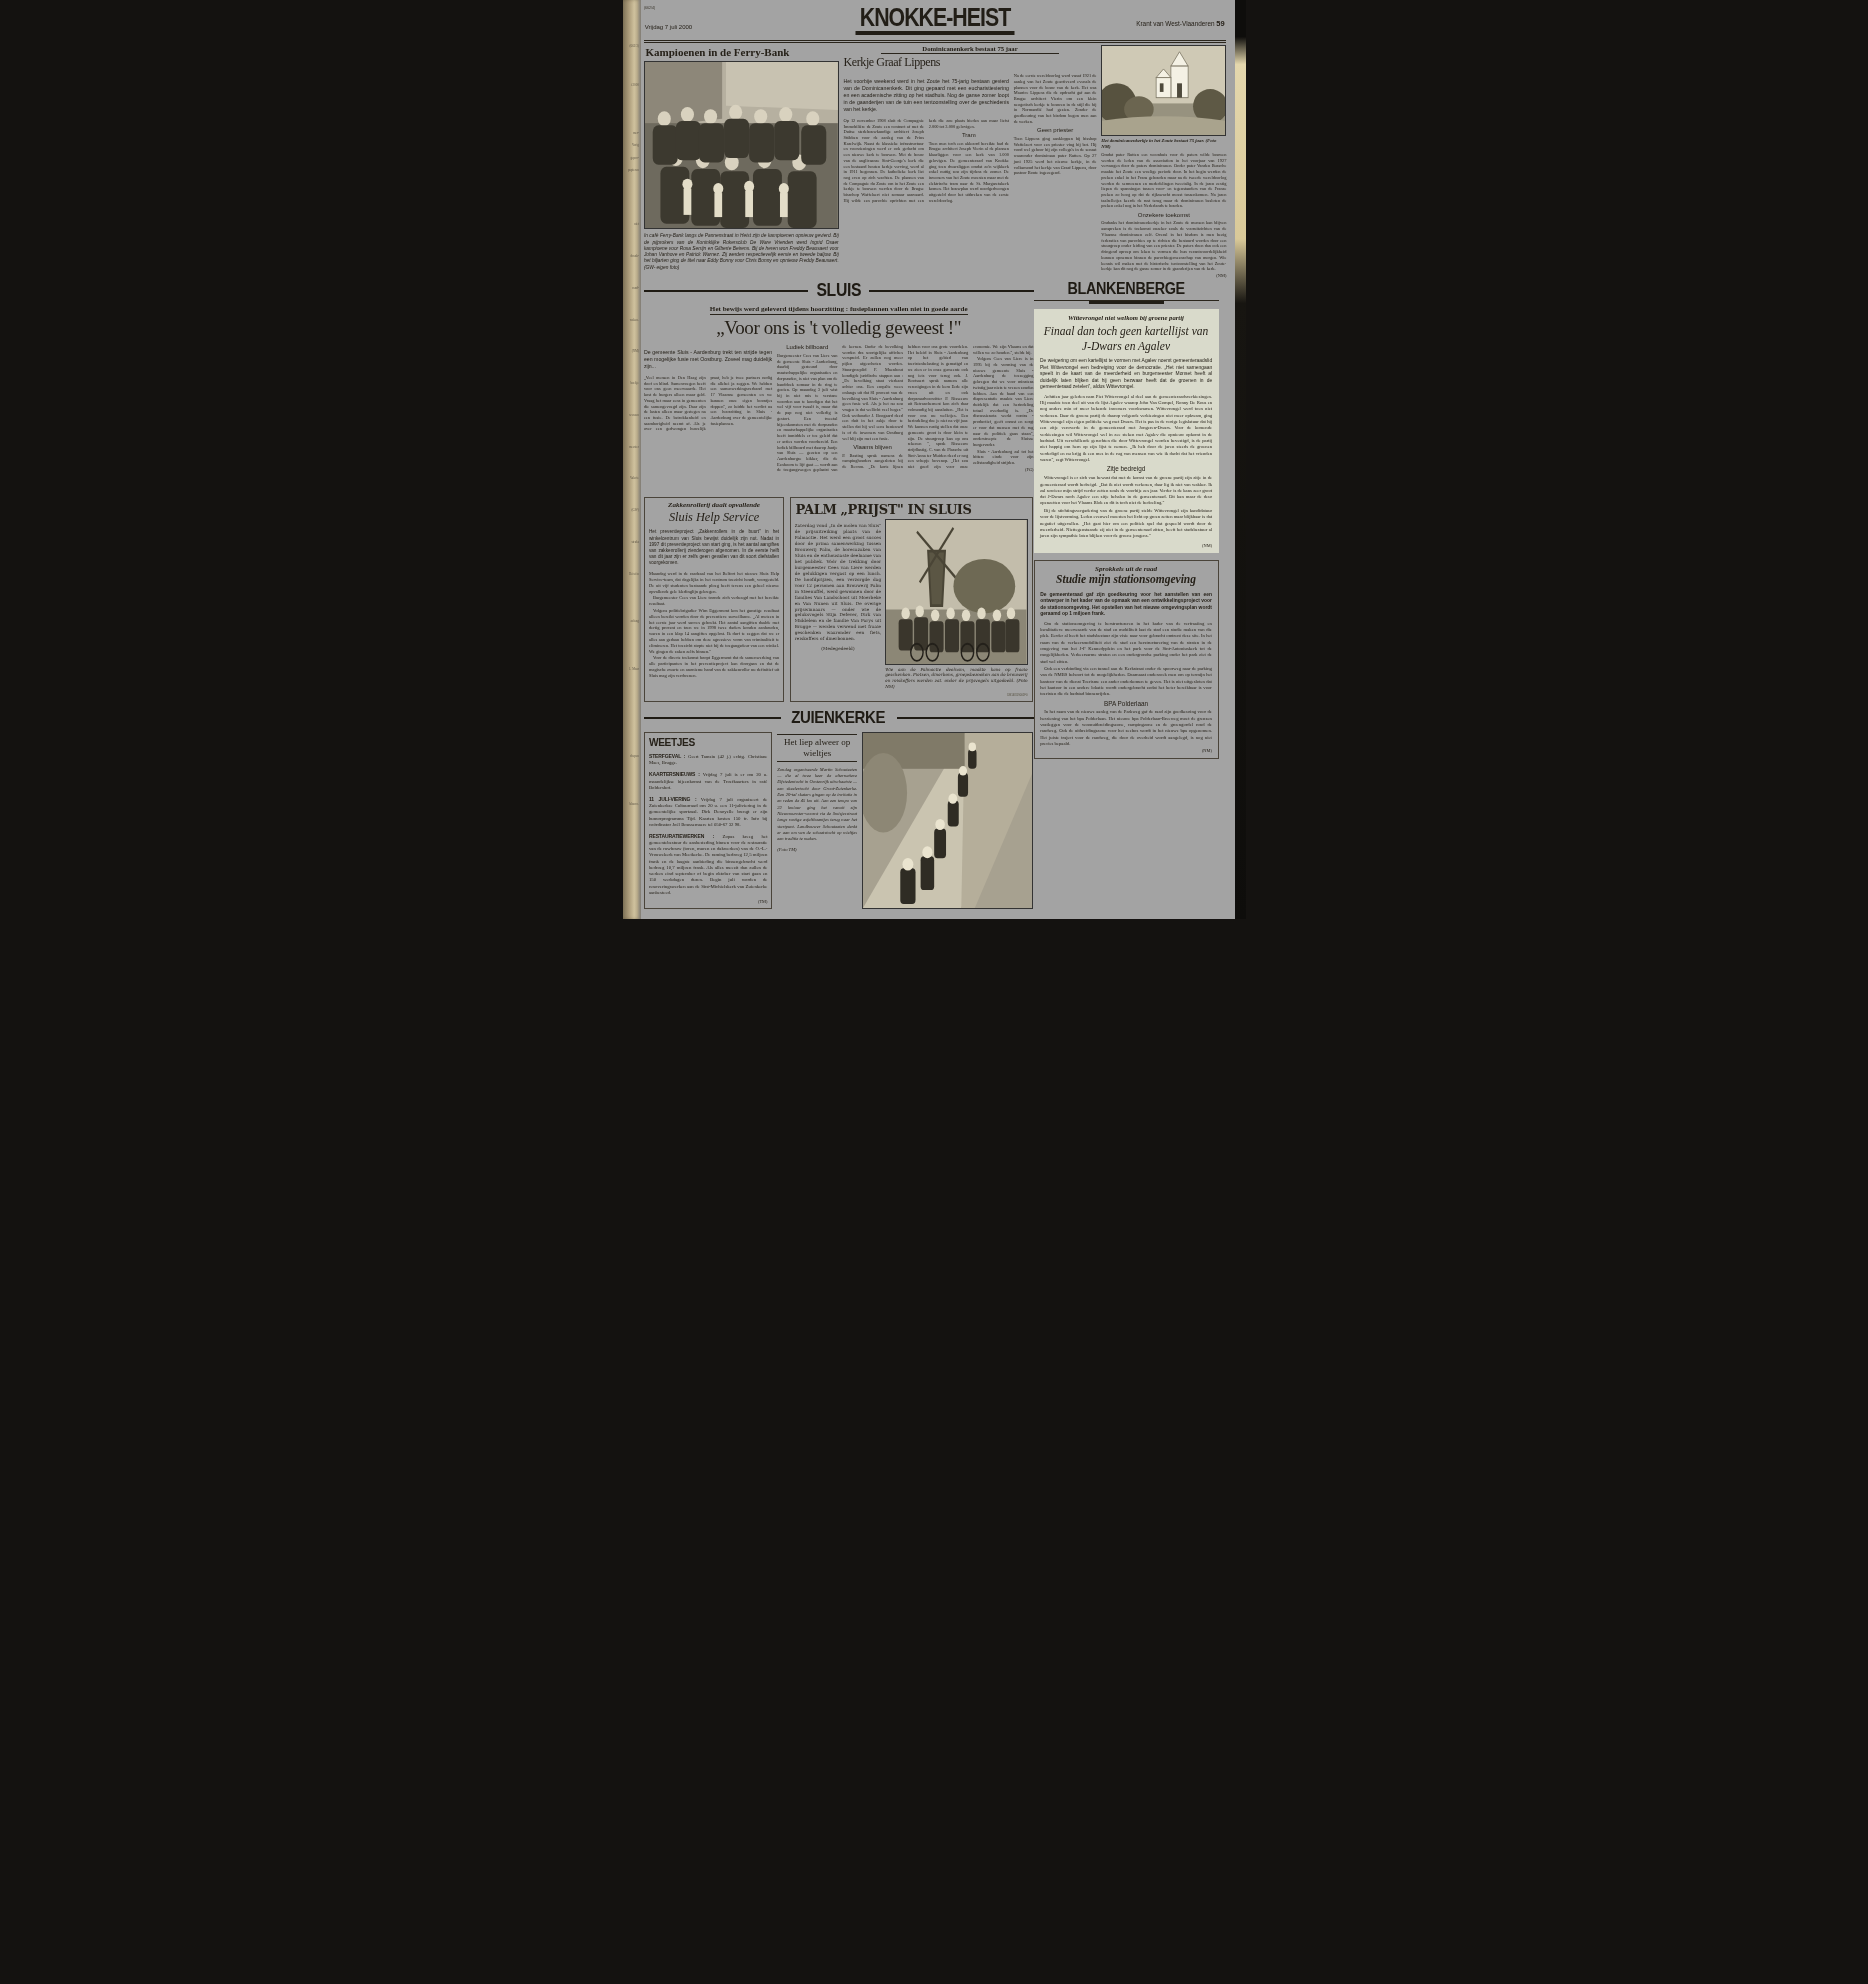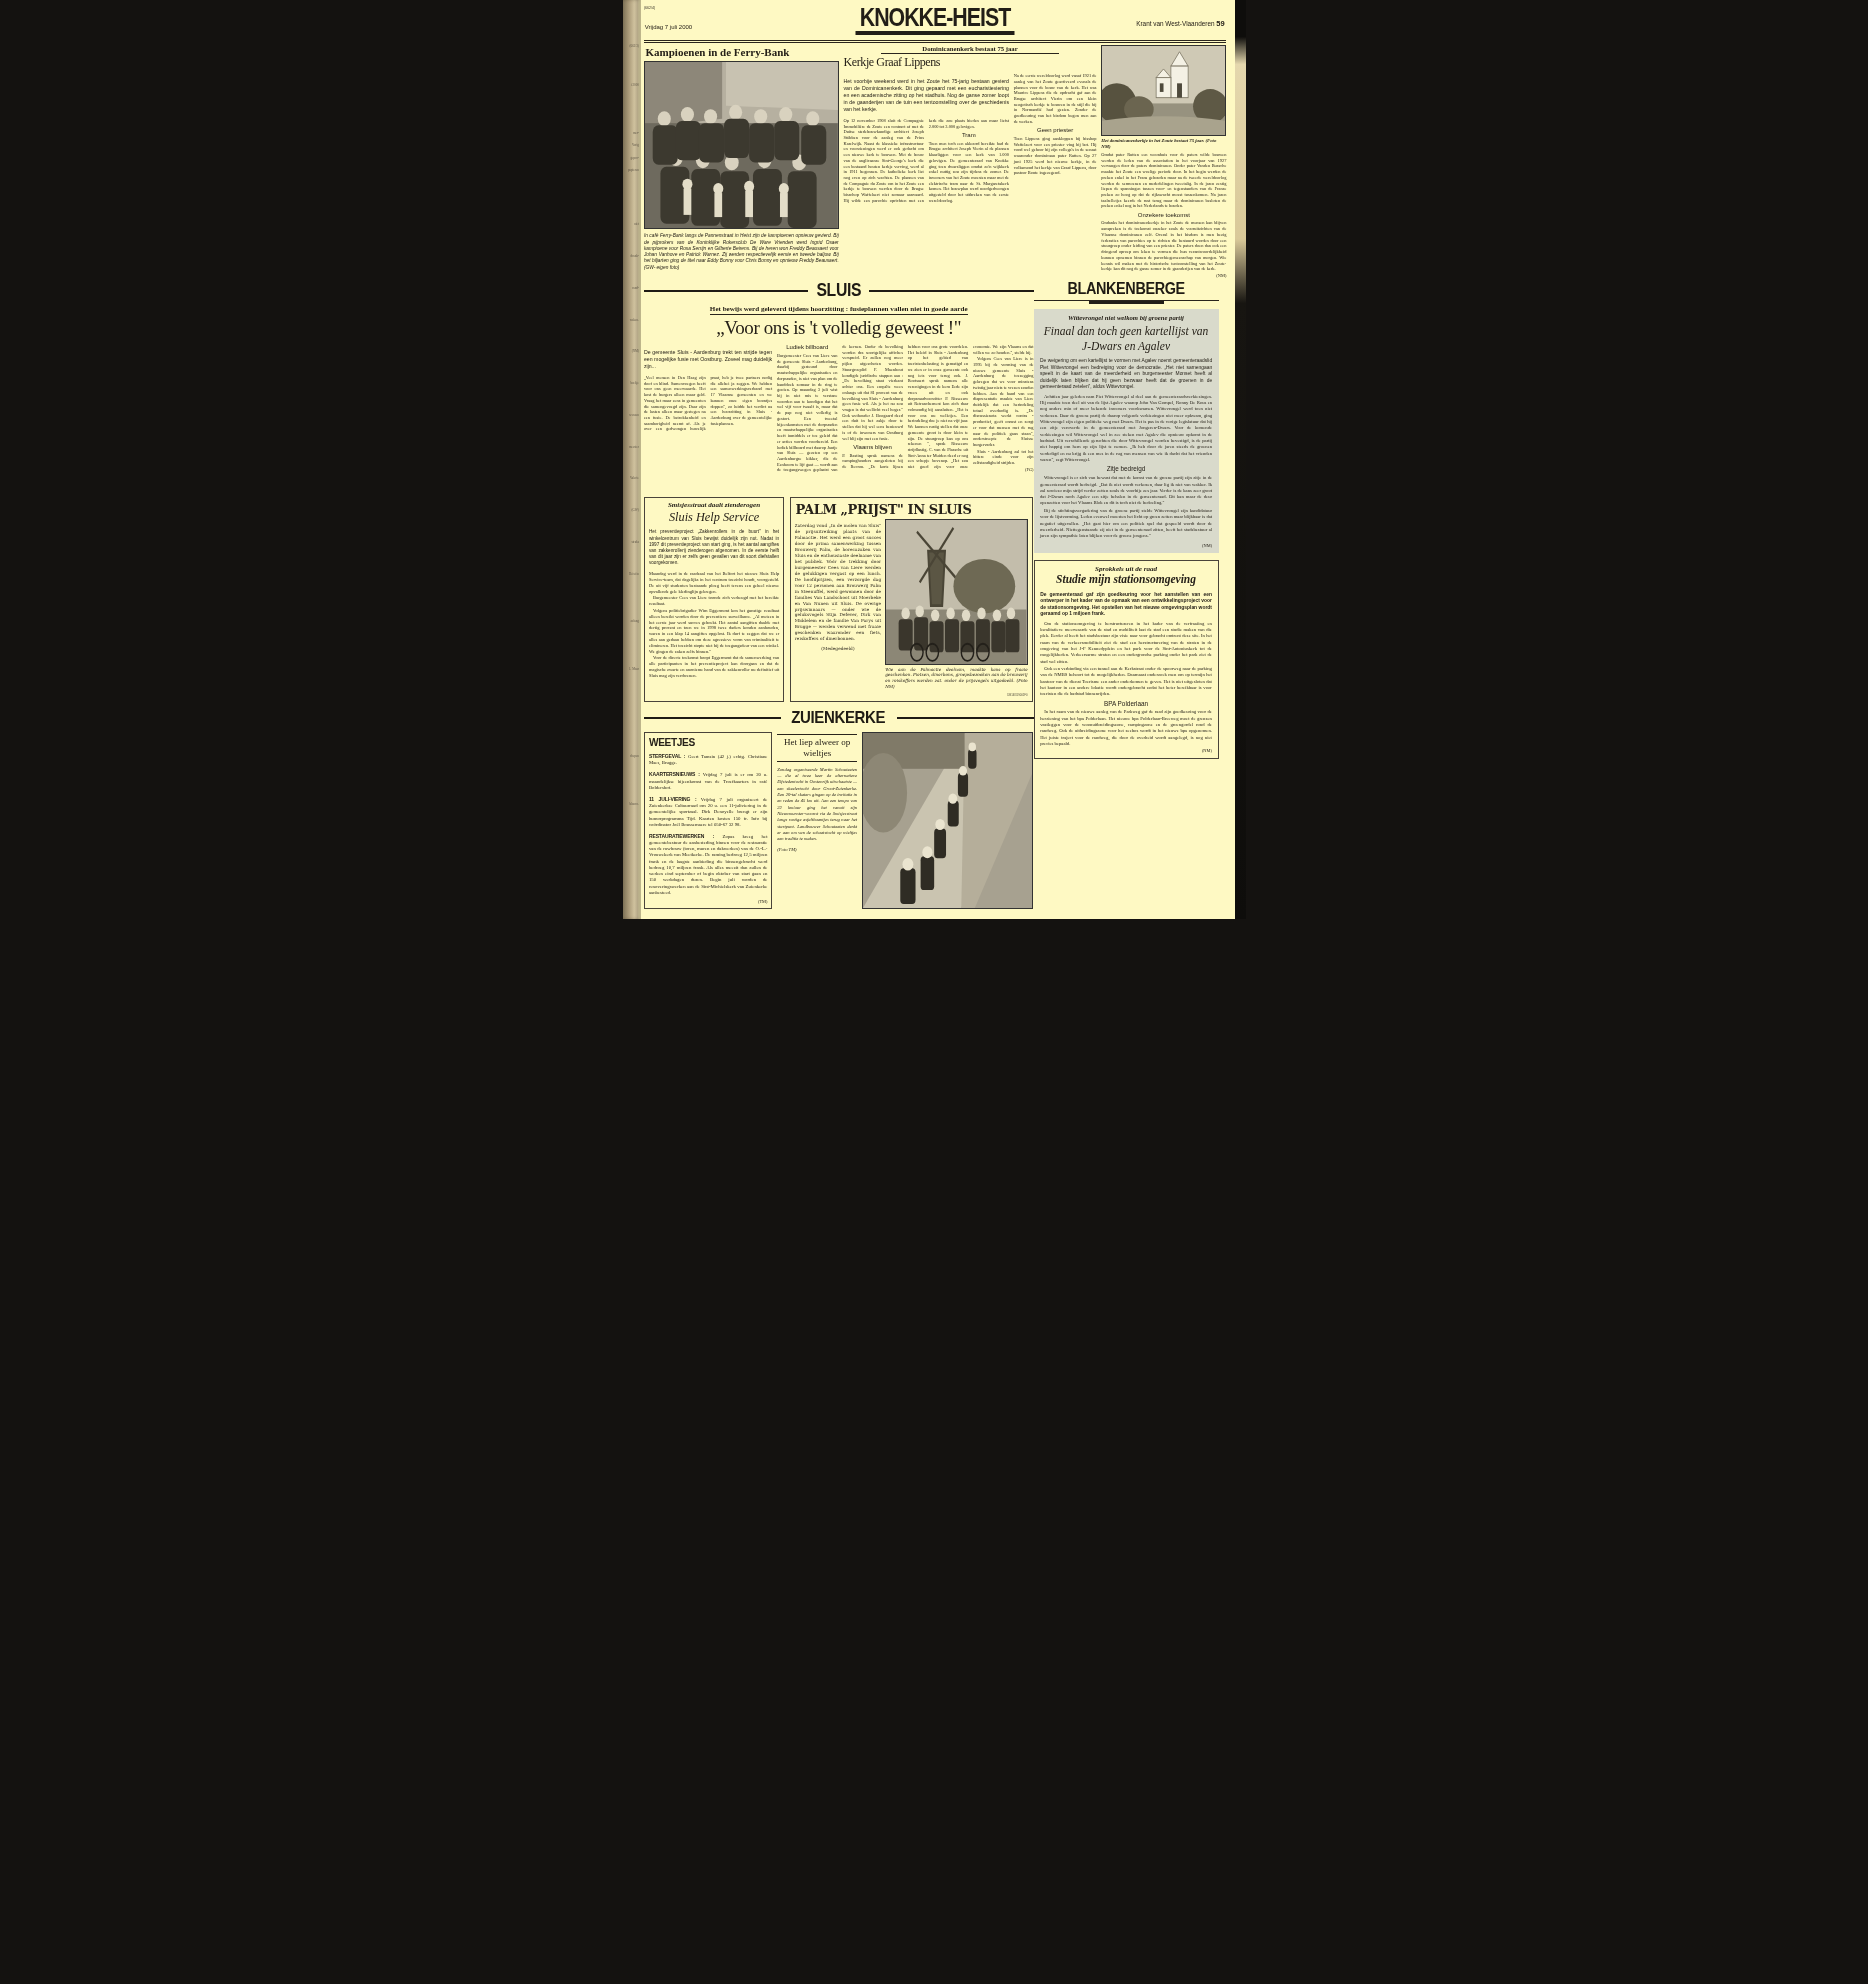--- a/index.html
+++ b/index.html
@@ -1,17 +1,17 @@
 <!DOCTYPE html>
 <html style="font-size:6.4px"><head>
 <meta charset="utf-8">
 <style>
   html,body{margin:0;padding:0;background:#141210;}
   .stage{width:623px;margin:0 auto;position:relative;}
-  .page{position:relative;width:623px;min-height:868px;background:#fef9c3;color:#262119;overflow:hidden;
+  .page{position:relative;width:623px;min-height:868px;background:#a3a3a3;color:#262119;overflow:hidden;
         font-family:"Liberation Serif",serif;}
   
   .edge-left{position:absolute;left:0;top:0;bottom:0;width:18px;z-index:5;
      background:linear-gradient(90deg,#7e7257 0%,#a89877 30%,#cfc19d 62%,#bfb292 80%,rgba(190,178,146,0) 100%);
      box-shadow:inset -2.4px 0 3.2px rgba(60,50,30,.35);}
   .edge-left .frag{position:absolute;right:1.6px;font-size:3.2px;color:#4d463a;white-space:nowrap;opacity:.85;
      font-family:"Liberation Serif",serif;}
   .edge-right{position:absolute;right:0;top:0;bottom:0;width:10.3px;z-index:5;
      background:linear-gradient(180deg,#0e0d0b 0%,#0e0d0b 4%,#e4d7ad 7%,#d9c999 26%,#171511 33%,#0e0d0b 100%);}
   .content{position:relative;margin:0 20px 0 21.4px;padding-top:3.2px;}
@@ -276,21 +276,21 @@
               <p class="noind">P. Basting sprak namens de campinghouders aangesloten bij de Recron. „De korte lijnen hebben voor ons grote voordelen. Het beleid in Sluis - Aardenburg op het gebied van toeristenbelasting is gematigd en we zien er in onze gemeente ook nog iets voor terug ook. J. Rootsaert sprak namens alle verenigingen in de kern Eede zijn vrees uit en ook dorpsraadvoorzitter P. Risseeuw uit Retranchement kon zich daar volmondig bij aansluiten. „Het is voor ons nu welletjes. Een herindeling doe je niet na vijf jaar. We kunnen rustig stellen dat onze gemeente groot is door klein te zijn. De stuurgroep kan op ons rekenen ", sprak Risseeuw strijdlustig. C. van de Plassche uit Sint-Anna ter Muiden deed er nog een schepje bovenop. „Het zou niet goed zijn voor onze economie. We zijn Vlaams en dat willen we zo houden.", stelde hij.</p>
               <p>Volgens Cees van Liere is in 1995 bij de vorming van de nieuwe gemeente Sluis - Aardenburg de toezegging gekregen dat we voor minstens twintig jaar niets te vrezen zouden hebben. Aan de hand van een diapresentatie maakte van Liere duidelijk dat een herindeling totaal overbodig is. „De discussienota werkt contra - productief, geeft onrust en zorgt er voor dat mensen met de rug naar de politiek gaan staan", onderstreepte de Sluisse burgervader.</p>
               <p>Sluis - Aardenburg zal tot het bittere einde voor zijn zelfstandigheid strijden.</p>
               <div class="sig">(FG)</div>
             </div>
           </div>
         </section>
 
         <div class="mid-row">
           <section class="boxed">
-            <div class="kicker hs-kicker">Smisjesstraat daalt zienderogen</div>
+            <div class="kicker hs-kicker">Zakkenrollerij daalt opvallende</div>
             <h2 class="hs-head">Sluis Help Service</h2>
             <p class="intro-sans" style="font-size:4.7px">Het preventieproject „Zakkenrollers in de buurt" in het winkelcentrum van Sluis bewijst duidelijk zijn nut. Nadat in 1997 dit preventieproject van start ging, is het aantal aangiftes van zakkenrollerij zienderogen afgenomen. In de eerste helft van dit jaar zijn er zelfs geen gevallen van dit soort diefstallen voorgekomen.</p>
             <div class="serif-body" style="margin-top:4px;font-size:4.5px">
               <p class="noind">Maandag werd in de raadzaal van het Belfort het nieuwe Sluis Help Service-team, dat dagelijks in het centrum toezicht houdt, voorgesteld. De uit vijf studenten bestaande ploeg heeft tevens een geheel nieuwe opvallende gele kledinglijn gekregen.</p>
               <p>Burgemeester Cees van Liere toonde zich verheugd met het bereikte resultaat.</p>
               <p>Volgens politiebrigadier Wim Eggermont kon het gunstige resultaat alleen bereikt worden door de preventieve surveillance. „Al meteen in het eerste jaar werd succes geboekt. Het aantal aangiften daalde met dertig procent en toen we in 1998 twee daders konden aanhouden, waren in een klap 14 aangiftes opgelost. Ik durf te zeggen dat we er alles aan gedaan hebben om deze agressieve vorm van criminaliteit te elimineren. Het toezicht stopte niet bij de toegangsdeur van een winkel. We gingen de zaken zelfs binnen."</p>
               <p>Voor de directe toekomst hoopt Eggermont dat de samenwerking van alle participanten in het preventieproject kan doorgaan en dat de magische zwarte en anonieme hand van de zakkenroller nu definitief uit Sluis mag zijn verdwenen.</p>
             </div>
           </section>
 

